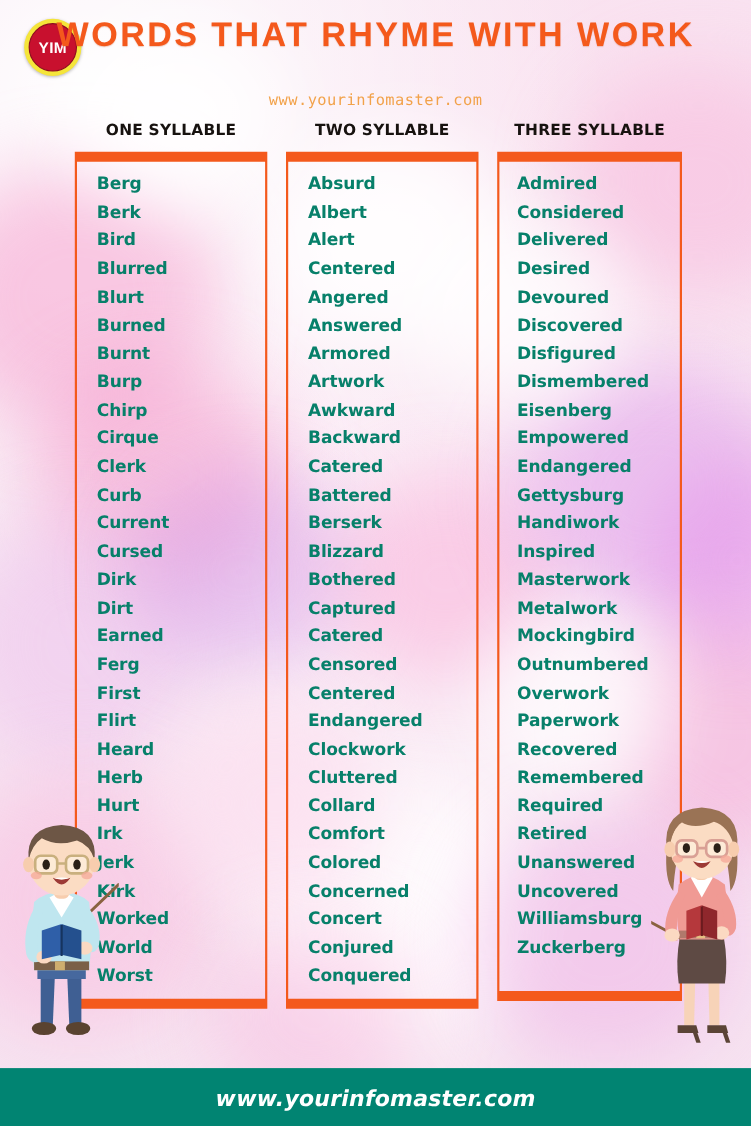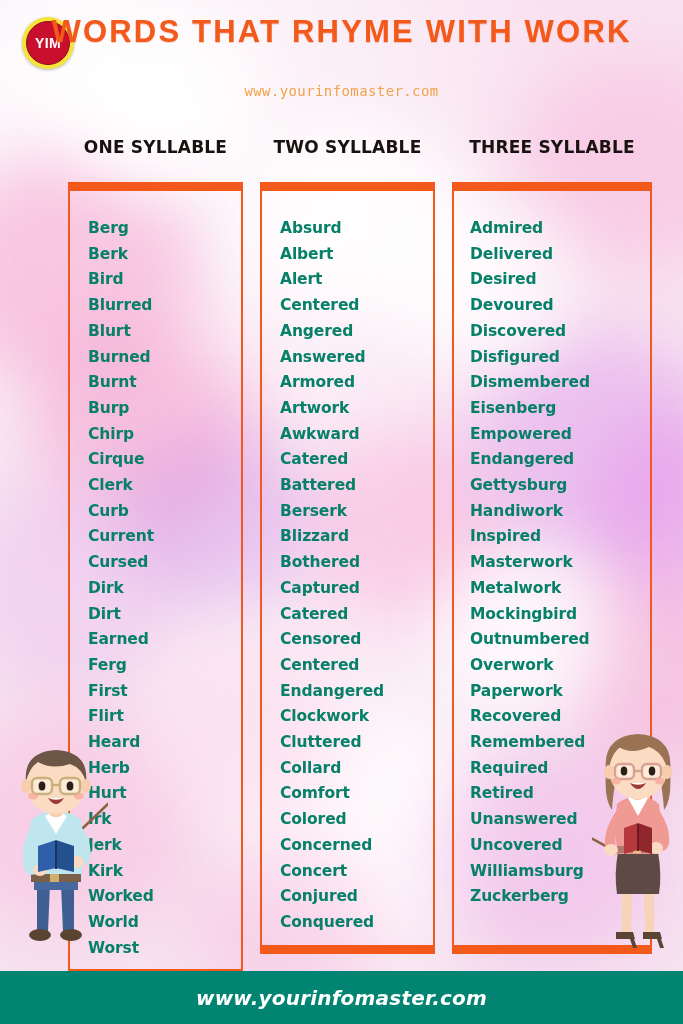--- a/index.html
+++ b/index.html
@@ -127,45 +127,43 @@
     width: 683px;
     height: 840px;
   }
   .column {
     position: absolute;
     top: 0;
     width: 175px;
   }
   .col-1 { left: 68px;  }
   .col-2 { left: 260px; }
-  .col-3 { left: 452px; width: 200px; }
+  .col-3 { left: 452px; width: 168px; }
 
   .col-head {
     text-align: center;
     color: #17120f;
     font-family: "DejaVu Sans", sans-serif;
     font-weight: bold;
-    font-size: 17px;
+    font-size: 14px;
     letter-spacing: 0.2px;
     text-transform: uppercase;
     height: 30px;
     line-height: 22px;
     white-space: nowrap;
-    margin-top: 28px;
   }
 
   .frame {
     border-left: 2px solid #f4591c;
     border-right: 2px solid #f4591c;
     border-top: 9px solid #f4591c;
     border-bottom: 9px solid #f4591c;
-    padding: 25px 0 8px 0;
+    padding: 8px 0 8px 0;
     min-height: 772px;
     box-sizing: border-box;
-    margin-top: 16px;
   }
 
   .word-list {
     list-style: none;
     margin: 0;
     padding: 0 0 0 18px;
   }
   .word {
     color: #07806a;
     font-family: "DejaVu Sans", sans-serif;
@@ -284,20 +282,21 @@
         <ul class="word-list">
           <li class="word">Absurd</li>
           <li class="word">Albert</li>
           <li class="word">Alert</li>
           <li class="word">Centered</li>
           <li class="word">Angered</li>
           <li class="word">Answered</li>
           <li class="word">Armored</li>
           <li class="word">Artwork</li>
           <li class="word">Awkward</li>
+          <li class="word">Backward</li>
           <li class="word">Catered</li>
           <li class="word">Battered</li>
           <li class="word">Berserk</li>
           <li class="word">Blizzard</li>
           <li class="word">Bothered</li>
           <li class="word">Captured</li>
           <li class="word">Catered</li>
           <li class="word">Censored</li>
           <li class="word">Centered</li>
           <li class="word">Endangered</li>
@@ -312,20 +311,21 @@
           <li class="word">Conquered</li>
         </ul>
       </div>
     </div>
 
     <div class="column col-3">
       <div class="col-head">THREE SYLLABLE</div>
       <div class="frame">
         <ul class="word-list">
           <li class="word">Admired</li>
+          <li class="word">Considered</li>
           <li class="word">Delivered</li>
           <li class="word">Desired</li>
           <li class="word">Devoured</li>
           <li class="word">Discovered</li>
           <li class="word">Disfigured</li>
           <li class="word">Dismembered</li>
           <li class="word">Eisenberg</li>
           <li class="word">Empowered</li>
           <li class="word">Endangered</li>
           <li class="word">Gettysburg</li>

